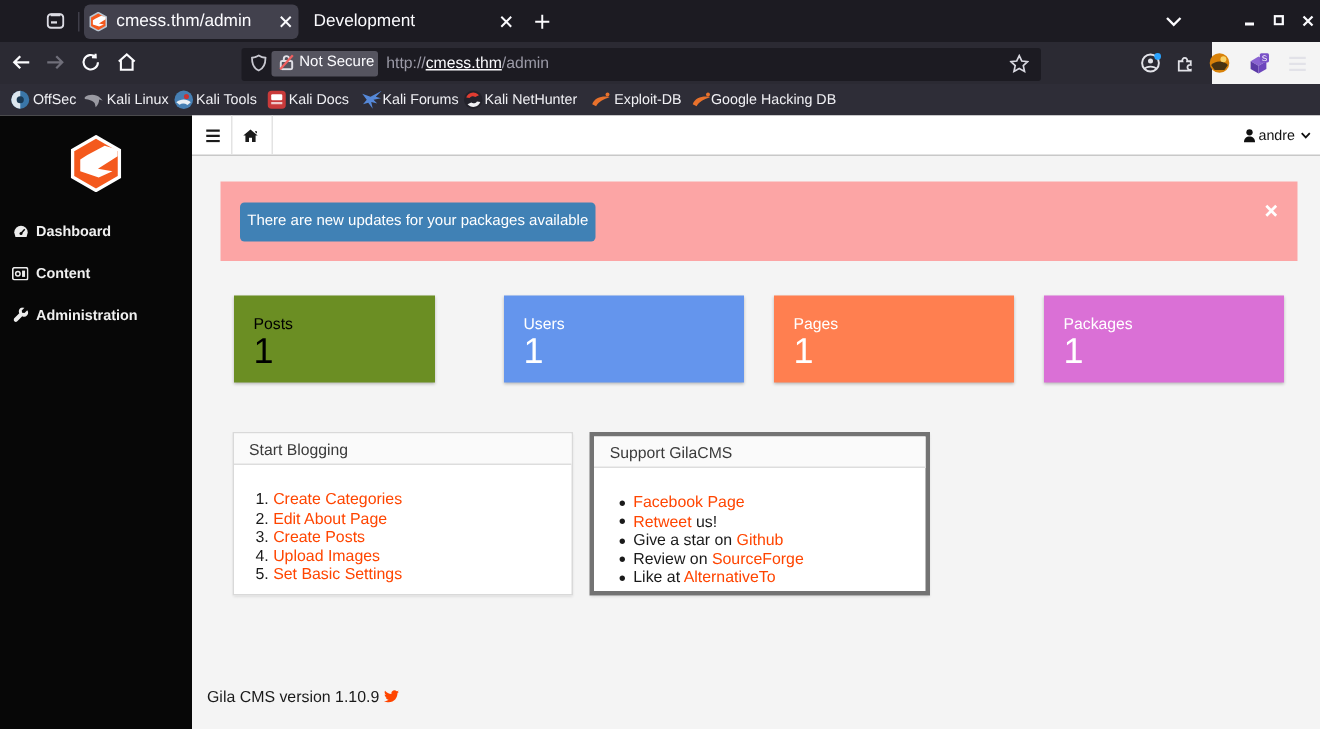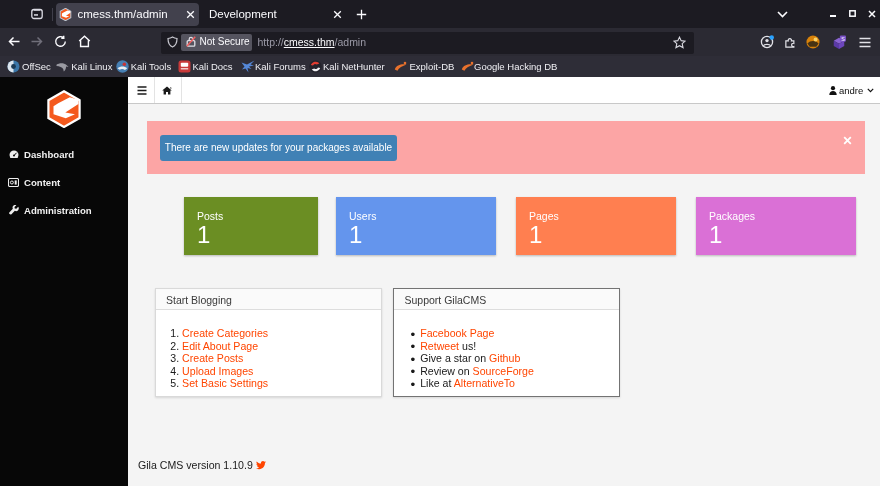--- a/index.html
+++ b/index.html
@@ -42,21 +42,21 @@
     </svg>
   <div class="abs" style="left:829.5px;top:15.2px;width:6px;height:1.7px;background:#fbfbfe;"></div>
   <svg class="abs" style="left:848.5px;top:10.3px;" width="7" height="7" viewBox="0 0 7 7">
       <rect x="0.8" y="0.8" width="5.4" height="5.4" fill="none" stroke="#fbfbfe" stroke-width="1.5"></rect>
     </svg>
   <svg class="abs" style="left:867.5px;top:9.8px;" width="8" height="8" viewBox="0 0 8 8">
       <path d="M1 1 L7 7 M7 1 L1 7" stroke="#fbfbfe" stroke-width="1.5"></path>
     </svg>
 </div>
 
-<div class="abs" style="left:0;top:28px;width:880px;height:28px;background:#2b2a33;text-align:right;">
+<div class="abs" style="left:0;top:28px;width:808px;height:28px;background:#2b2a33;text-align:right;">
   <svg class="abs" style="left:6.5px;top:7px;" width="14" height="13" viewBox="0 0 14 13">
       <path d="M12.5 6.5 H2.5 M6.5 2.5 L2.5 6.5 L6.5 10.5" fill="none" stroke="#fbfbfe" stroke-width="1.5"></path>
     </svg>
   <svg class="abs" style="left:30px;top:7px;" width="14" height="13" viewBox="0 0 14 13">
       <path d="M1.5 6.5 H11.5 M7.5 2.5 L11.5 6.5 L7.5 10.5" fill="none" stroke="#706f7a" stroke-width="1.5"></path>
     </svg>
   <svg class="abs" style="left:53.5px;top:7px;" width="13" height="13" viewBox="0 0 13 13">
       <path d="M11.3 6.5 a4.8 4.8 0 1 1 -1.6 -3.6 M9.7 0.8 L9.8 3.3 L7.3 3.2" fill="none" stroke="#fbfbfe" stroke-width="1.4"></path>
     </svg>
   <svg class="abs" style="left:78px;top:7px;" width="13" height="13" viewBox="0 0 13 13">
@@ -192,21 +192,21 @@
 
 <div class="abs" style="left:128px;top:104px;width:752px;height:382px;background:#f4f4f4;">
 
   <div class="abs" style="left:18.5px;top:17px;width:718px;height:53px;background:#fca5a5;">
     <div class="abs" style="left:13.5px;top:14px;width:237px;height:26px;background:#4081b5;border-radius:3px;color:#fff;font-size:10px;line-height:26px;text-align:center;">There are new updates for your packages available</div>
     <svg class="abs" style="left:696.5px;top:15px;" width="9" height="9" viewBox="0 0 9 9">
         <path d="M1.2 1.2 L7.8 7.8 M7.8 1.2 L1.2 7.8" stroke="#fff" stroke-width="1.8"></path>
       </svg>
   </div>
 
-  <div class="abs" style="left:28px;top:93px;width:134px;height:58px;background:#6b8e23;box-shadow:0 1px 2px rgba(0,0,0,0.25);color:#ffffff;margin-left:28px;">
+  <div class="abs" style="left:28px;top:93px;width:134px;height:58px;background:#6b8e23;box-shadow:0 1px 2px rgba(0,0,0,0.25);color:#000000;">
     <div class="abs" style="left:13px;top:13.3px;font-size:10.5px;">Posts</div>
     <div class="abs" style="left:13px;top:23.5px;font-size:24px;">1</div>
   </div>
   <div class="abs" style="left:208px;top:93px;width:159.5px;height:58px;background:#6495ed;box-shadow:0 1px 2px rgba(0,0,0,0.25);color:#fff;">
     <div class="abs" style="left:13px;top:13.3px;font-size:10.5px;">Users</div>
     <div class="abs" style="left:13px;top:23.5px;font-size:24px;">1</div>
   </div>
   <div class="abs" style="left:388px;top:93px;width:159.5px;height:58px;background:#ff7f50;box-shadow:0 1px 2px rgba(0,0,0,0.25);color:#fff;">
     <div class="abs" style="left:13px;top:13.3px;font-size:10.5px;">Pages</div>
     <div class="abs" style="left:13px;top:23.5px;font-size:24px;">1</div>
@@ -218,21 +218,21 @@
 
   <div class="abs" style="left:26.5px;top:184px;width:227px;height:109px;background:#fff;border:1px solid #d9d9d9;box-shadow:0 1px 2px rgba(0,0,0,0.12);">
     <div style="height:21px;border-bottom:1px solid #ddd;background:#fafafa;"></div>
     <div class="abs" style="left:10.5px;top:4.5px;font-size:10.5px;color:#3a3a3a;">Start Blogging</div>
     <div class="ln" style="left:14.8px;top:38px;"><span class="num">1.</span><a>Create Categories</a></div>
     <div class="ln" style="left:14.8px;top:50.5px;"><span class="num">2.</span><a>Edit About Page</a></div>
     <div class="ln" style="left:14.8px;top:63px;"><span class="num">3.</span><a>Create Posts</a></div>
     <div class="ln" style="left:14.8px;top:75.5px;"><span class="num">4.</span><a>Upload Images</a></div>
     <div class="ln" style="left:14.8px;top:88px;"><span class="num">5.</span><a>Set Basic Settings</a></div>
   </div>
-  <div class="abs" style="left:265px;top:184px;width:227px;height:109px;background:#fff;border:1px solid #737373;box-shadow:0 1px 2px rgba(0,0,0,0.12);">
+  <div class="abs" style="left:265px;top:184px;width:227px;height:109px;background:#fff;border:3px solid #737373;box-shadow:0 1px 2px rgba(0,0,0,0.12);">
     <div style="height:21px;border-bottom:1px solid #ddd;background:#fafafa;"></div>
     <div class="abs" style="left:10.5px;top:4.5px;font-size:10.5px;color:#3a3a3a;">Support GilaCMS</div>
     <div class="ln" style="left:16.5px;top:38px;"><span class="blt">•</span><a>Facebook Page</a></div>
     <div class="ln" style="left:16.5px;top:50.5px;"><span class="blt">•</span><a>Retweet</a> us!</div>
     <div class="ln" style="left:16.5px;top:63px;"><span class="blt">•</span>Give a star on <a>Github</a></div>
     <div class="ln" style="left:16.5px;top:75.5px;"><span class="blt">•</span>Review on <a>SourceForge</a></div>
     <div class="ln" style="left:16.5px;top:88px;"><span class="blt">•</span>Like at <a>AlternativeTo</a></div>
   </div>
 
   <div class="abs" style="left:10px;top:354.8px;font-size:10.6px;color:#1a1a1a;">Gila CMS version 1.10.9

